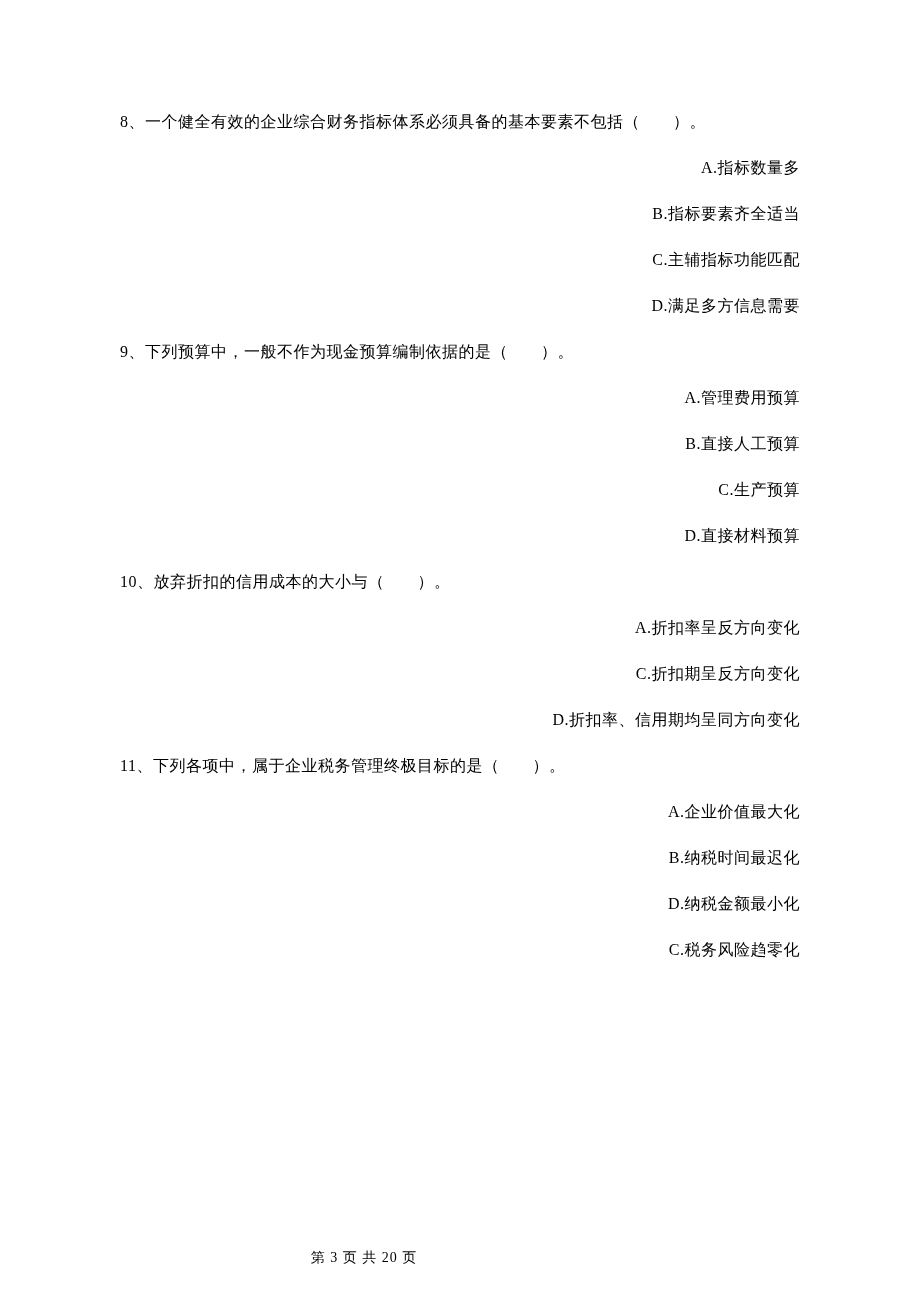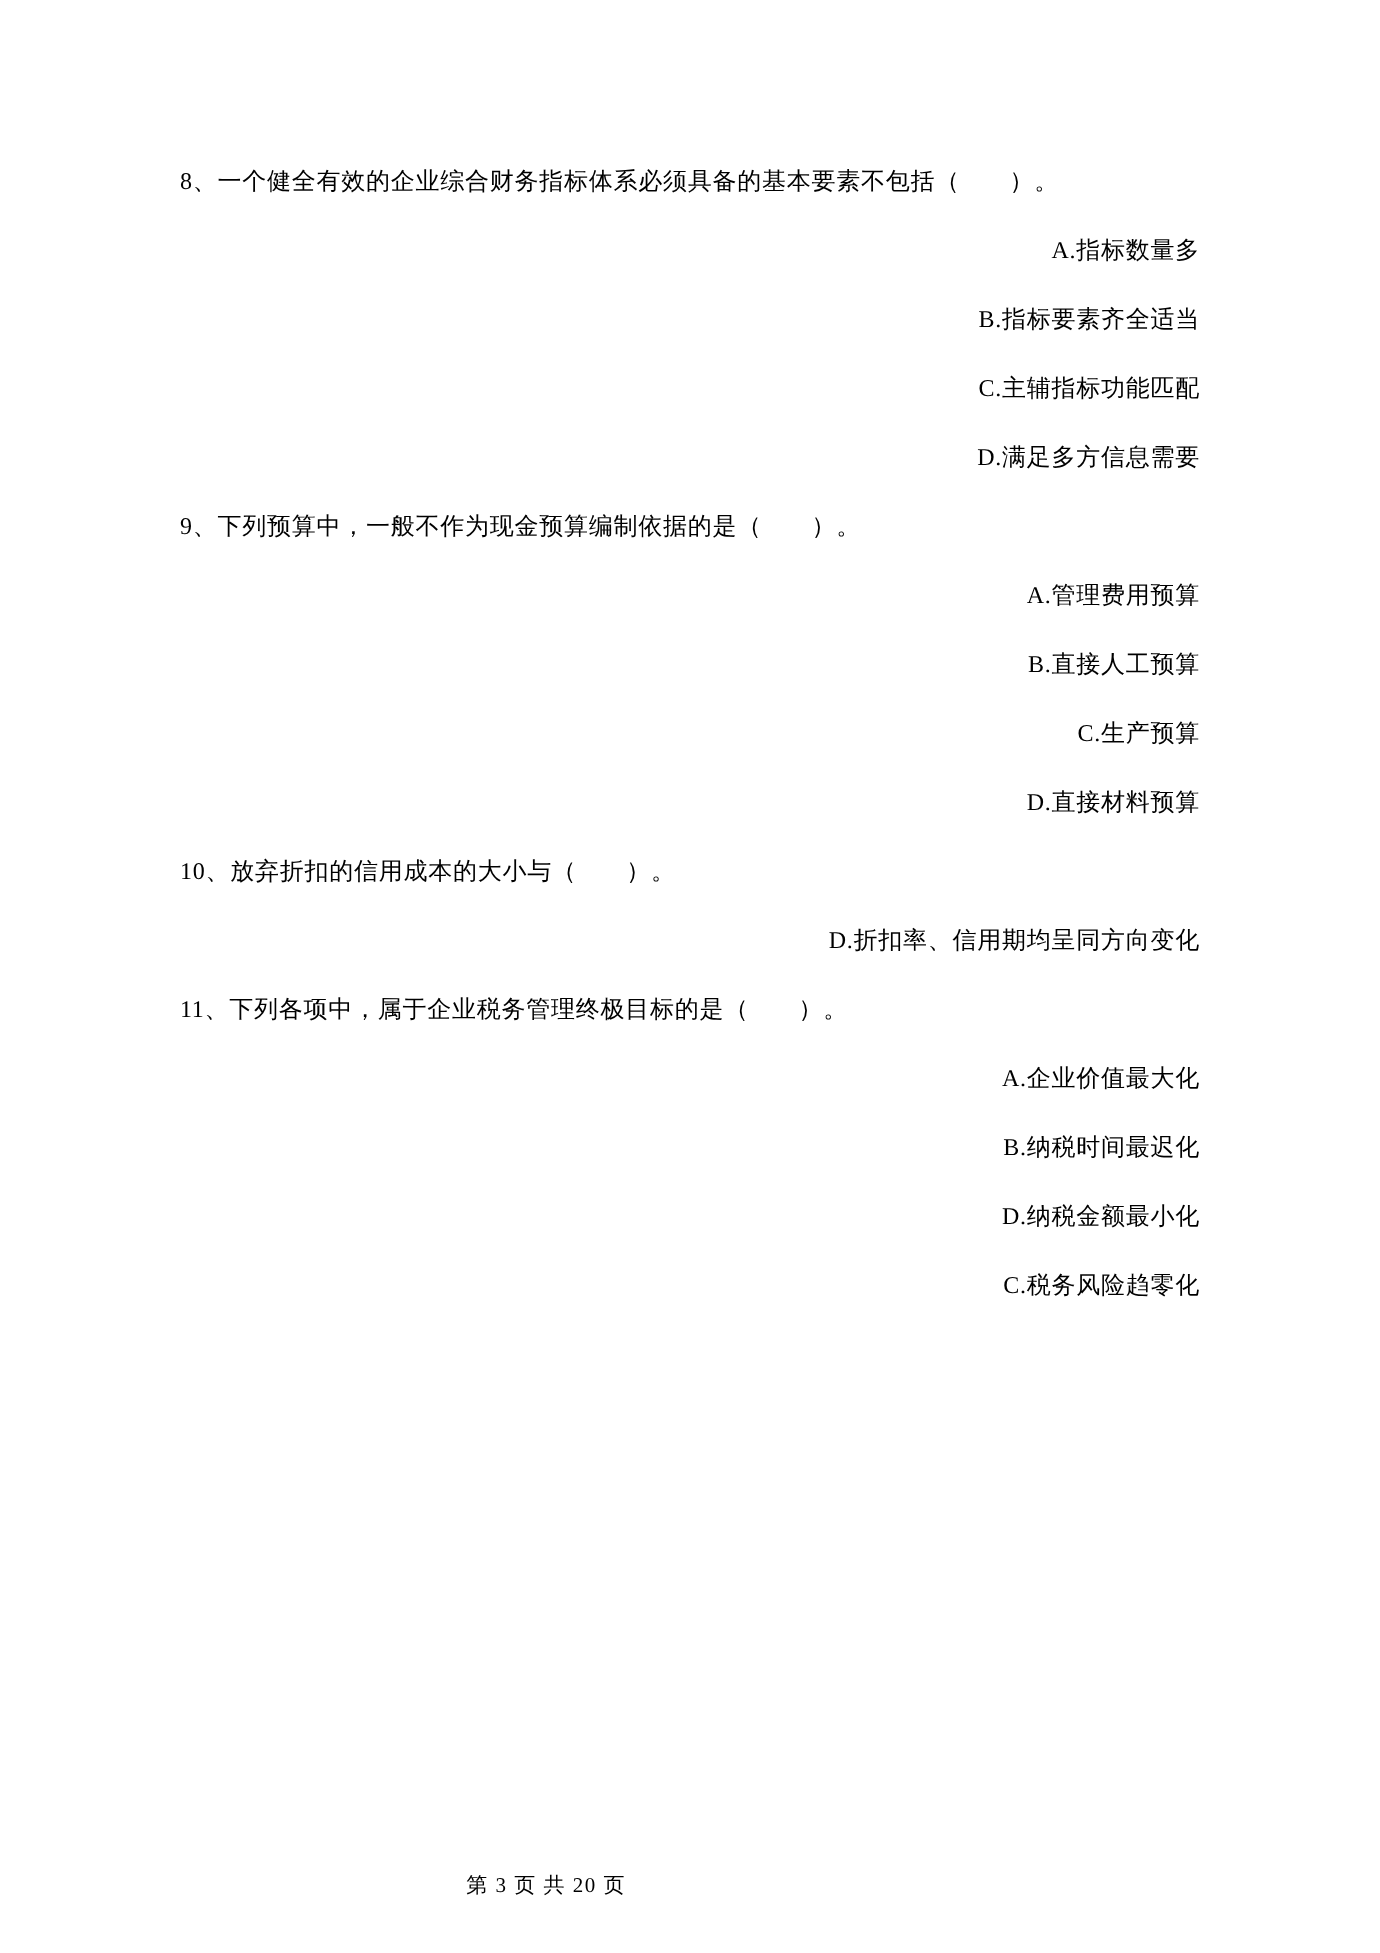--- a/index.html
+++ b/index.html
@@ -59,20 +59,22 @@
   <div class="question">
     <div class="q-stem">9、下列预算中，一般不作为现金预算编制依据的是（　　）。</div>
     <div class="option">A.管理费用预算</div>
     <div class="option">B.直接人工预算</div>
     <div class="option">C.生产预算</div>
     <div class="option">D.直接材料预算</div>
   </div>
 
   <div class="question">
     <div class="q-stem">10、放弃折扣的信用成本的大小与（　　）。</div>
+    <div class="option">A.折扣率呈反方向变化</div>
+    <div class="option">C.折扣期呈反方向变化</div>
     <div class="option">D.折扣率、信用期均呈同方向变化</div>
   </div>
 
   <div class="question">
     <div class="q-stem">11、下列各项中，属于企业税务管理终极目标的是（　　）。</div>
     <div class="option">A.企业价值最大化</div>
     <div class="option">B.纳税时间最迟化</div>
     <div class="option">D.纳税金额最小化</div>
     <div class="option">C.税务风险趋零化</div>
   </div>

